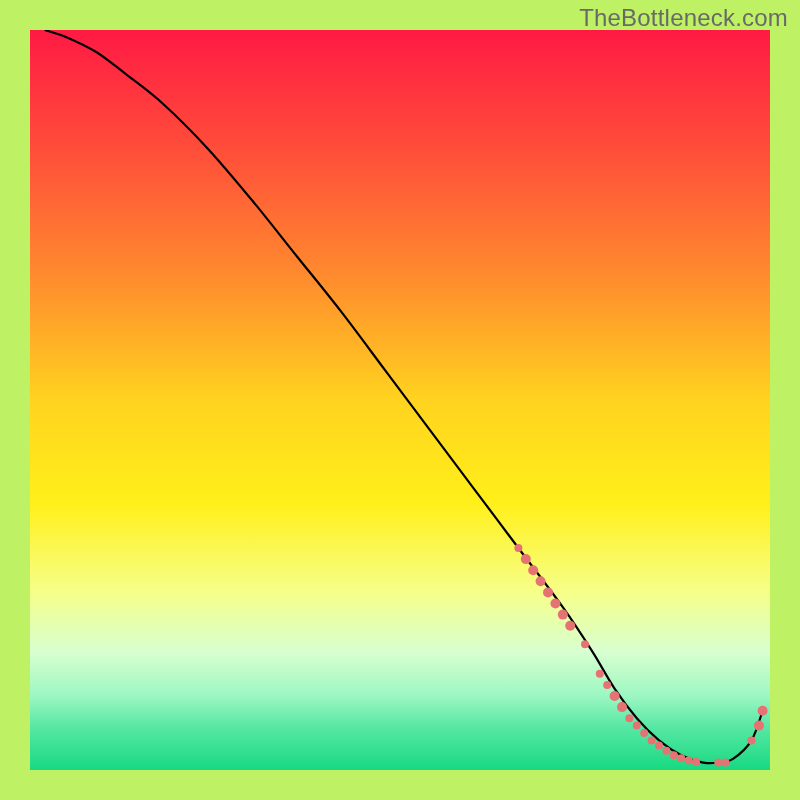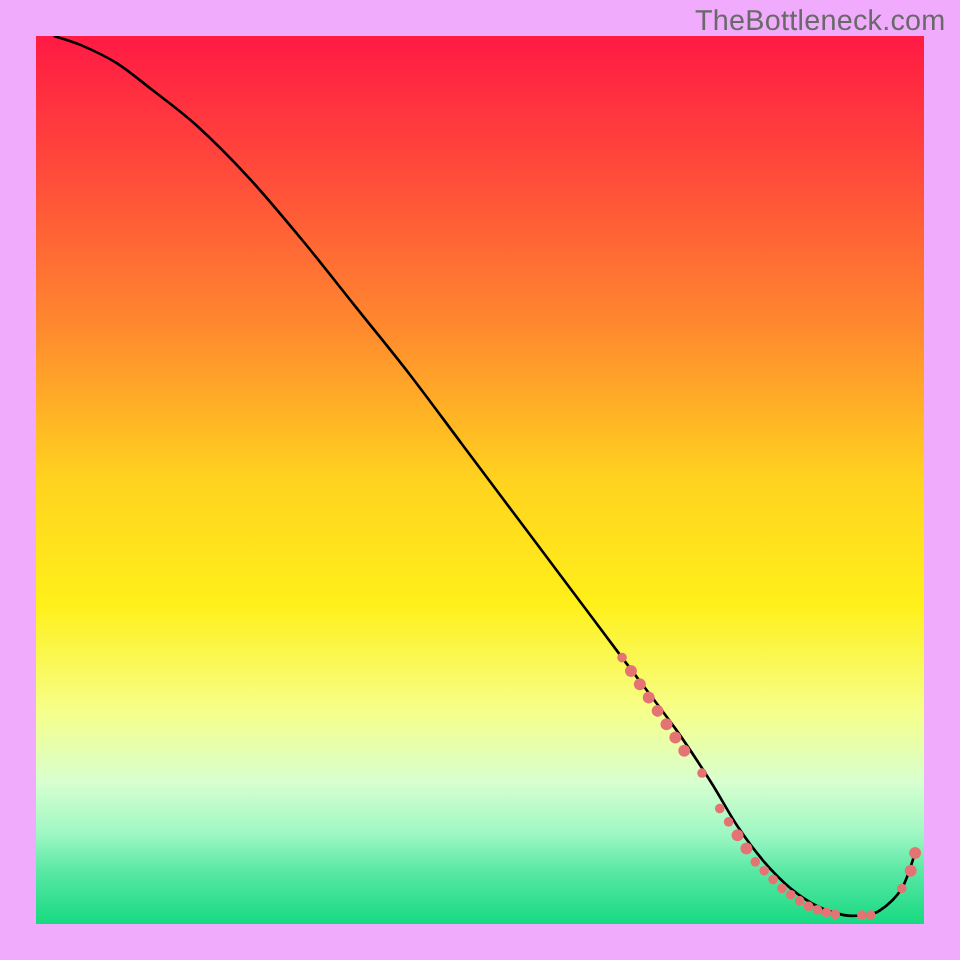--- a/index.html
+++ b/index.html
@@ -1,21 +1,21 @@
 <!DOCTYPE html>
 <html><head>
 <meta charset="utf-8">
 <style>
   * { margin: 0; padding: 0; box-sizing: border-box; }
   html, body { width: 800px; height: 800px; overflow: hidden; background: #000; }
   .stage {
     position: relative;
     width: 800px;
     height: 800px;
-    background: #f0abfc;
+    background: #bef264;
   }
   .watermark {
     position: absolute;
     top: 4px;
     right: 12px;
     font-family: Arial, Helvetica, sans-serif;
     font-size: 24px;
     font-weight: 500;
     color: #696969;
     letter-spacing: 0.2px;

